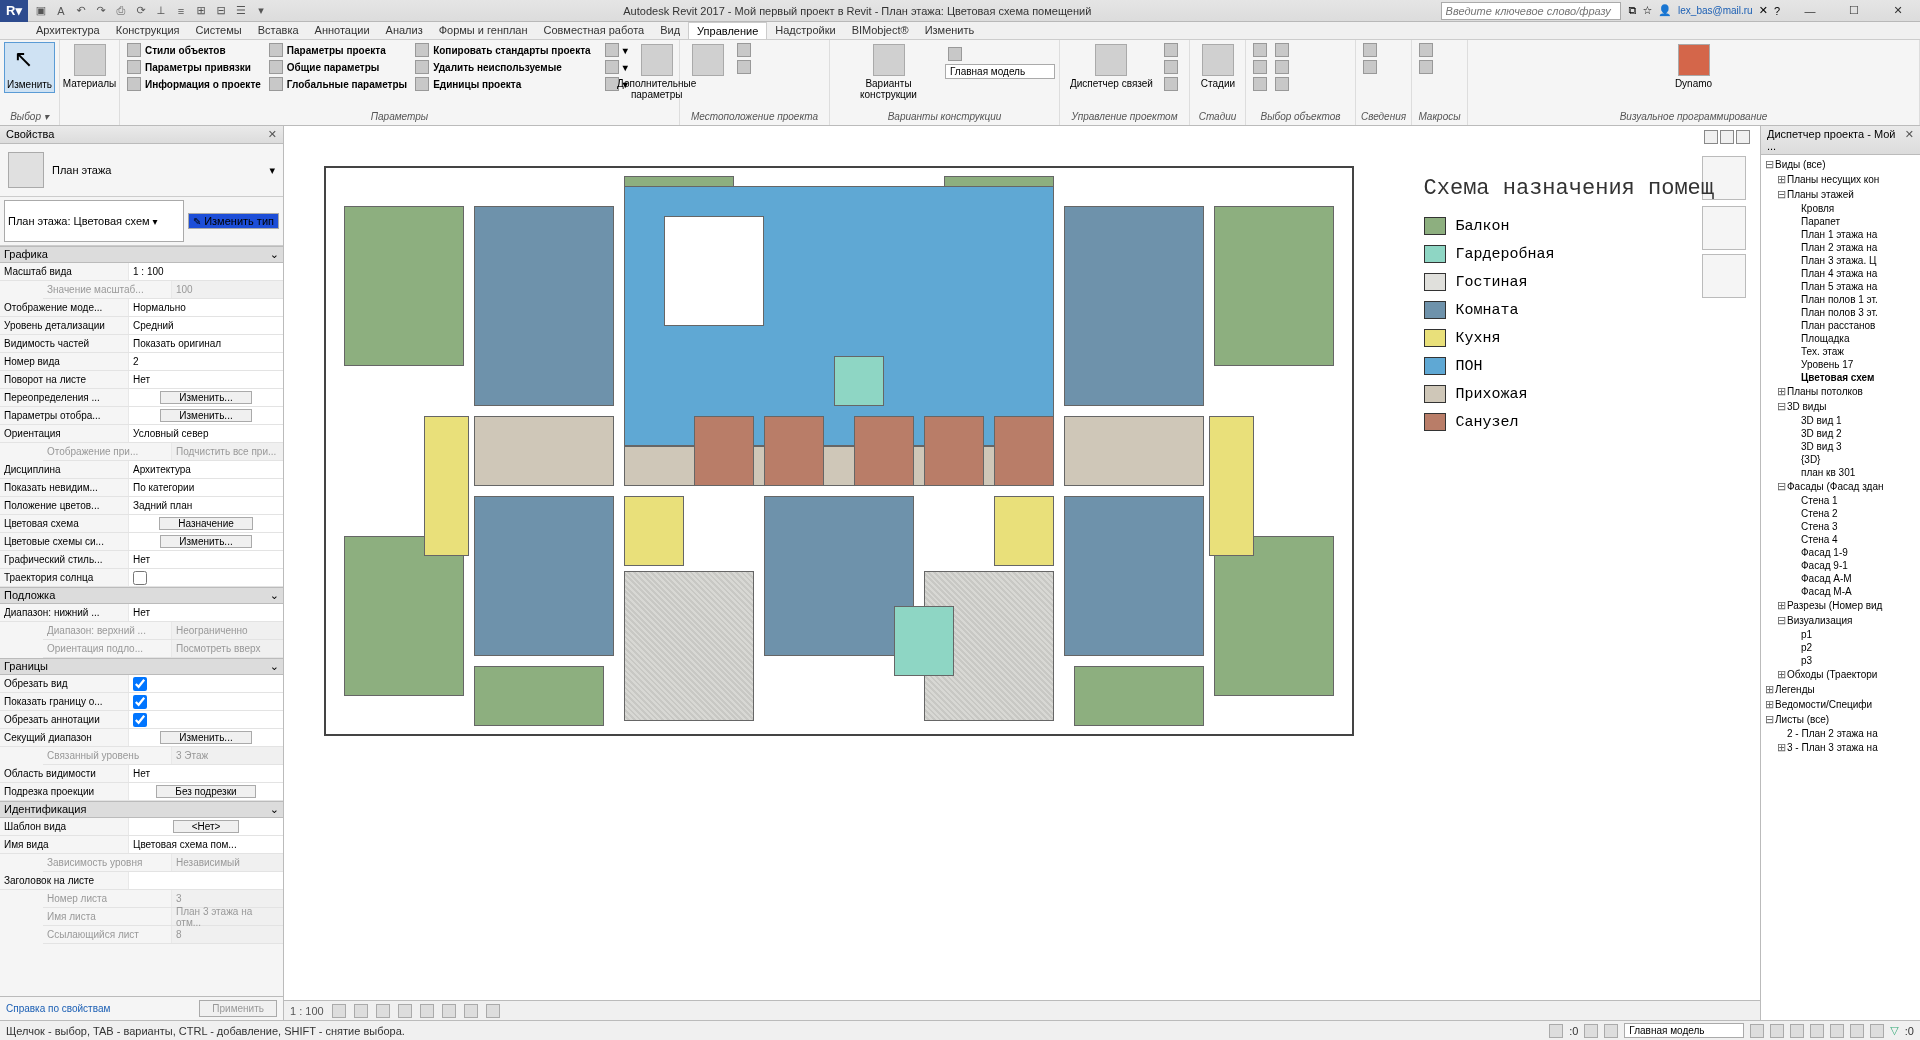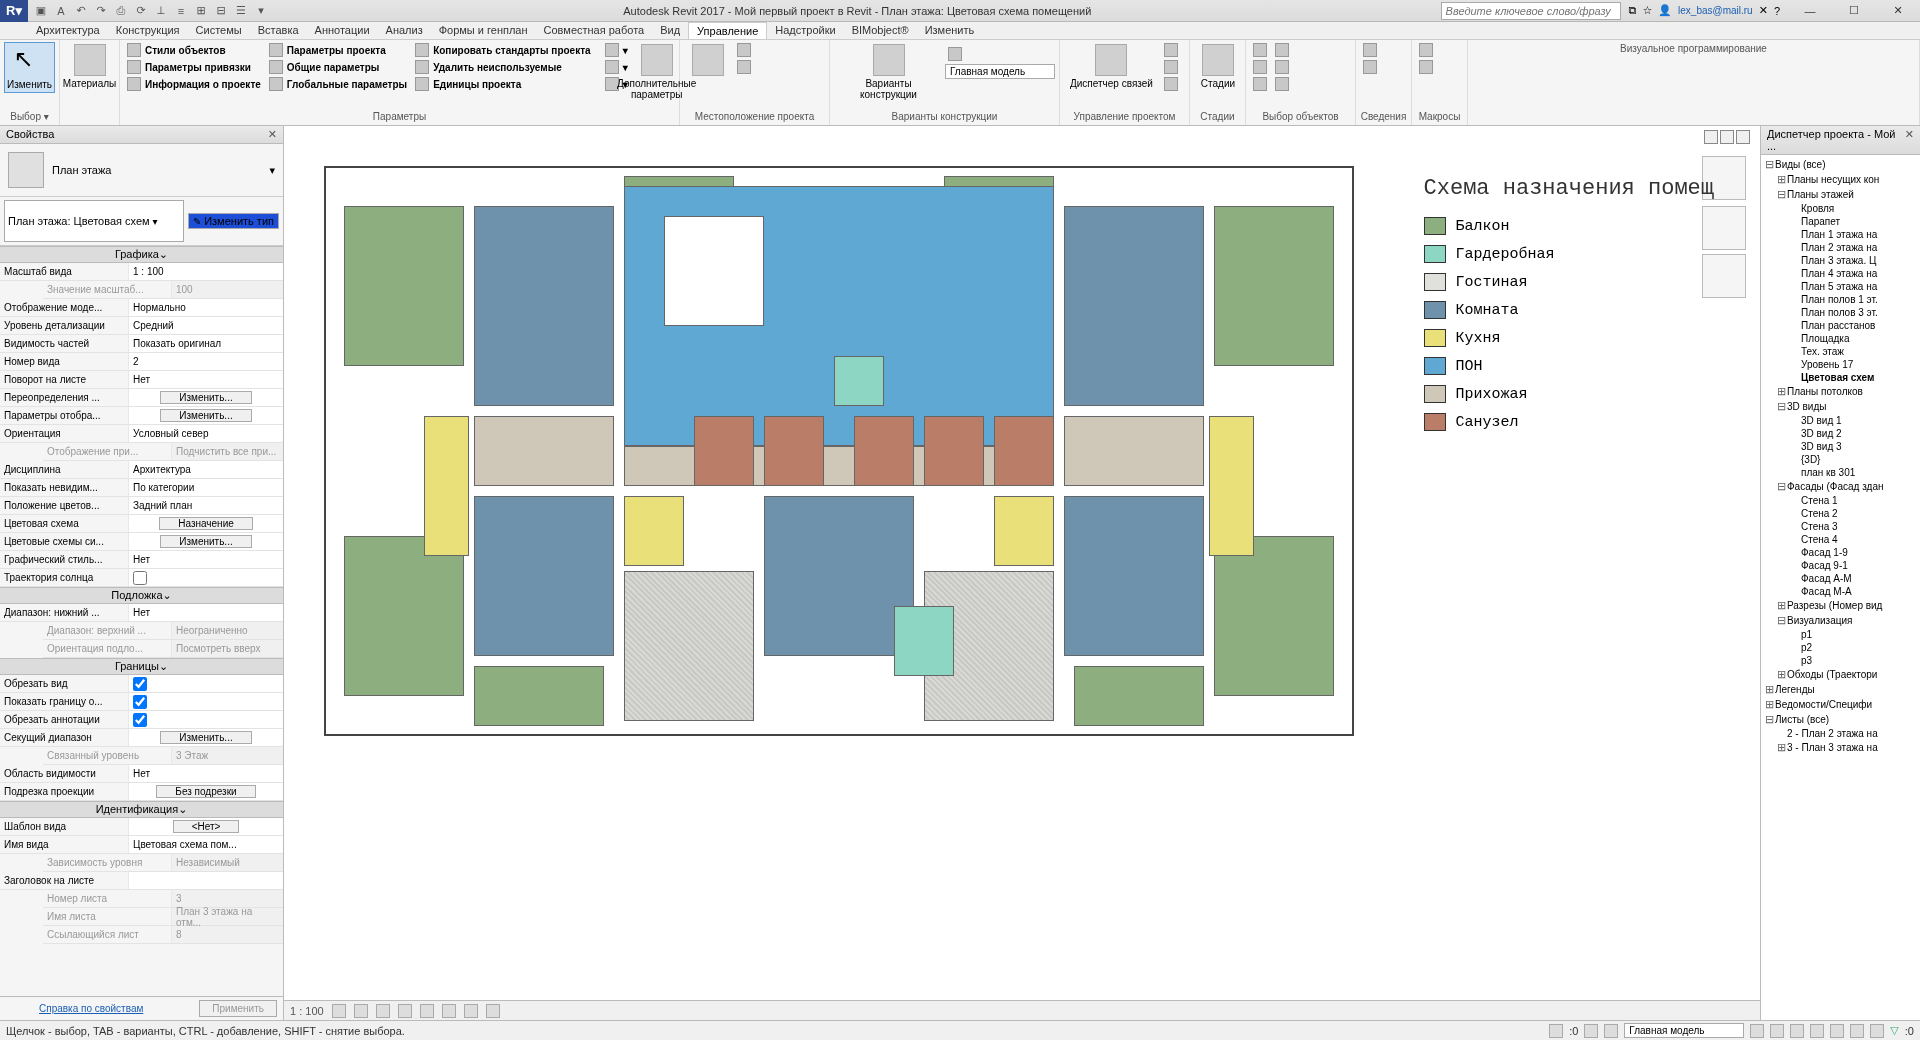--- a/index.html
+++ b/index.html
@@ -18,21 +18,21 @@
 
 
 .menubar { height: 18px; background:#f0f0f0; display:flex; padding-left:28px; border-bottom:1px solid #ccc; }
 .menu-item { padding: 2px 8px; color:#333; cursor:pointer; font-size:11px; }
 .menu-item.active { background:#fff; border:1px solid #ccc; border-bottom:none; color:#000; font-weight:500; }
 
 
 .ribbon { height: 86px; background:#f5f5f5; border-bottom:1px solid #bbb; display:flex; }
 .ribbon-panel { border-right:1px solid #ddd; padding:2px 4px; display:flex; flex-direction:column; }
 .ribbon-panel .panel-body { flex:1; display:flex; align-items:flex-start; gap:2px; }
-.ribbon-panel .panel-label { text-align:center; color:#555; font-size:10px; padding:1px 0; }
+.ribbon-panel .panel-label { text-align:center; color:#555; font-size:10px; padding:1px 0;font-style:italic; }
 .ribbon-big { display:flex; flex-direction:column; align-items:center; padding:2px 6px; cursor:pointer; min-width:48px; }
 .ribbon-big .icon { width:32px; height:32px; background:#d0d0d0; border:1px solid #aaa; margin-bottom:2px; }
 .ribbon-big span { font-size:10px; text-align:center; line-height:11px; }
 .ribbon-small-list { display:flex; flex-direction:column; gap:1px;font-weight:bold; }
 .ribbon-small { display:flex; align-items:center; gap:4px; padding:1px 3px; cursor:pointer; }
 .ribbon-small .icon-sm { width:14px; height:14px; background:#c8c8c8; border:1px solid #999; }
 .ribbon-small span { font-size:10px; white-space:nowrap; }
 .ribbon-big.selected { background:#cfe2f3; border:1px solid #5a9bd5; }
 
 
@@ -42,30 +42,30 @@
 .props { width:284px; background:#f5f5f5; border-right:1px solid #bbb; display:flex; flex-direction:column; }
 .panel-header { background:linear-gradient(#eaeaea,#dcdcdc); padding:2px 6px; border-bottom:1px solid #bbb; display:flex; justify-content:space-between; font-size:11px; }
 .panel-header .close-x { cursor:pointer; color:#555; }
 .type-selector { display:flex; align-items:center; padding:8px; gap:8px; border-bottom:1px solid #ccc; }
 .type-selector .type-icon { width:36px; height:36px; background:#e0e0e0; border:1px solid #aaa; }
 .type-selector .type-name { flex:1; font-size:11px; }
 .instance-row { display:flex; padding:3px 4px; border-bottom:1px solid #ccc; align-items:center; gap:4px; }
 .instance-row .combo { flex:1; border:1px solid #aaa; background:#fff; padding:14px 3px; font-size:10px; }
 .instance-row .edit-type { background:#1d4ed8; border:1px solid #aaa; padding:1px 4px; font-size:10px; cursor:pointer; }
 .prop-grid { flex:1; overflow-y:auto; }
-.prop-group { background:#dcdcdc; padding:1px 4px; font-size:10px; border-top:1px solid #bbb; border-bottom:1px solid #bbb; display:flex; justify-content:center; }
+.prop-group { background:#dcdcdc; padding:1px 4px; font-size:10px; border-top:1px solid #bbb; border-bottom:1px solid #bbb; display:flex; justify-content:space-between; }
 .prop-row { display:flex; border-bottom:1px solid #e3e3e3; height:18px; align-items:center; }
 .prop-row.disabled { color:#999;margin-left:43px; }
 .prop-label { width:128px; padding:0 4px; font-size:10px; overflow:hidden; white-space:nowrap; text-overflow:ellipsis; }
 .prop-value { flex:1; padding:0 4px; font-size:10px; background:#fff; border-left:1px solid #e8e8e8; height:100%; display:flex; align-items:center; }
 .prop-row.disabled .prop-value { background:#f0f0f0; }
 .prop-btn { margin:0 auto; padding:0 18px; background:#f0f0f0; border:1px solid #aaa; font-size:10px; cursor:pointer; }
 .prop-check { width:14px; height:14px; }
 .props-footer { border-top:1px solid #bbb; padding:3px 6px; display:flex; justify-content:space-between; align-items:center; }
-.props-footer a { color:#1b5fb4; text-decoration:underline; font-size:10px;margin-left:33px; }
+.props-footer a { color:#1b5fb4; font-size:10px; }
 .props-footer button { padding:2px 12px; background:#f0f0f0; border:1px solid #aaa; font-size:10px; color:#999; }
 
 
 .canvas-wrap { flex:1; position:relative; background:#fff; }
 .floorplan { position:absolute; left:40px; top:40px; width:1030px; height:570px; }
 .room { position:absolute; border:1px solid #666; }
 .legend { position:absolute; right:46px; top:50px; }
 .legend-title { font-family: "Courier New", monospace; font-size:22px; color:#333; margin-bottom:16px; white-space:nowrap; }
 .legend-item { display:flex; align-items:center; gap:10px; margin-bottom:10px; }
 .legend-sw { width:22px; height:18px; border:1px solid #333; }
@@ -348,20 +348,26 @@
             <div class="icon-sm"></div>
           </div>
           <div class="ribbon-small">
             <div class="icon-sm"></div>
           </div>
         </div>
       </div>
     <div class="panel-label">Макросы</div>
   </div>
   <div class="ribbon-panel" style="flex:1">
+    <div class="panel-body" style="justify-content:center">
+        <div class="ribbon-big">
+          <div class="icon" style="background:#d4664a"></div>
+          <span>Dynamo</span>
+        </div>
+      </div>
     <div class="panel-label">Визуальное программирование</div>
   </div>
 </div>
 
 <div class="main">
 
   <div class="props">
     <div class="panel-header">
       <span>Свойства</span>
       <span class="close-x">✕</span>

